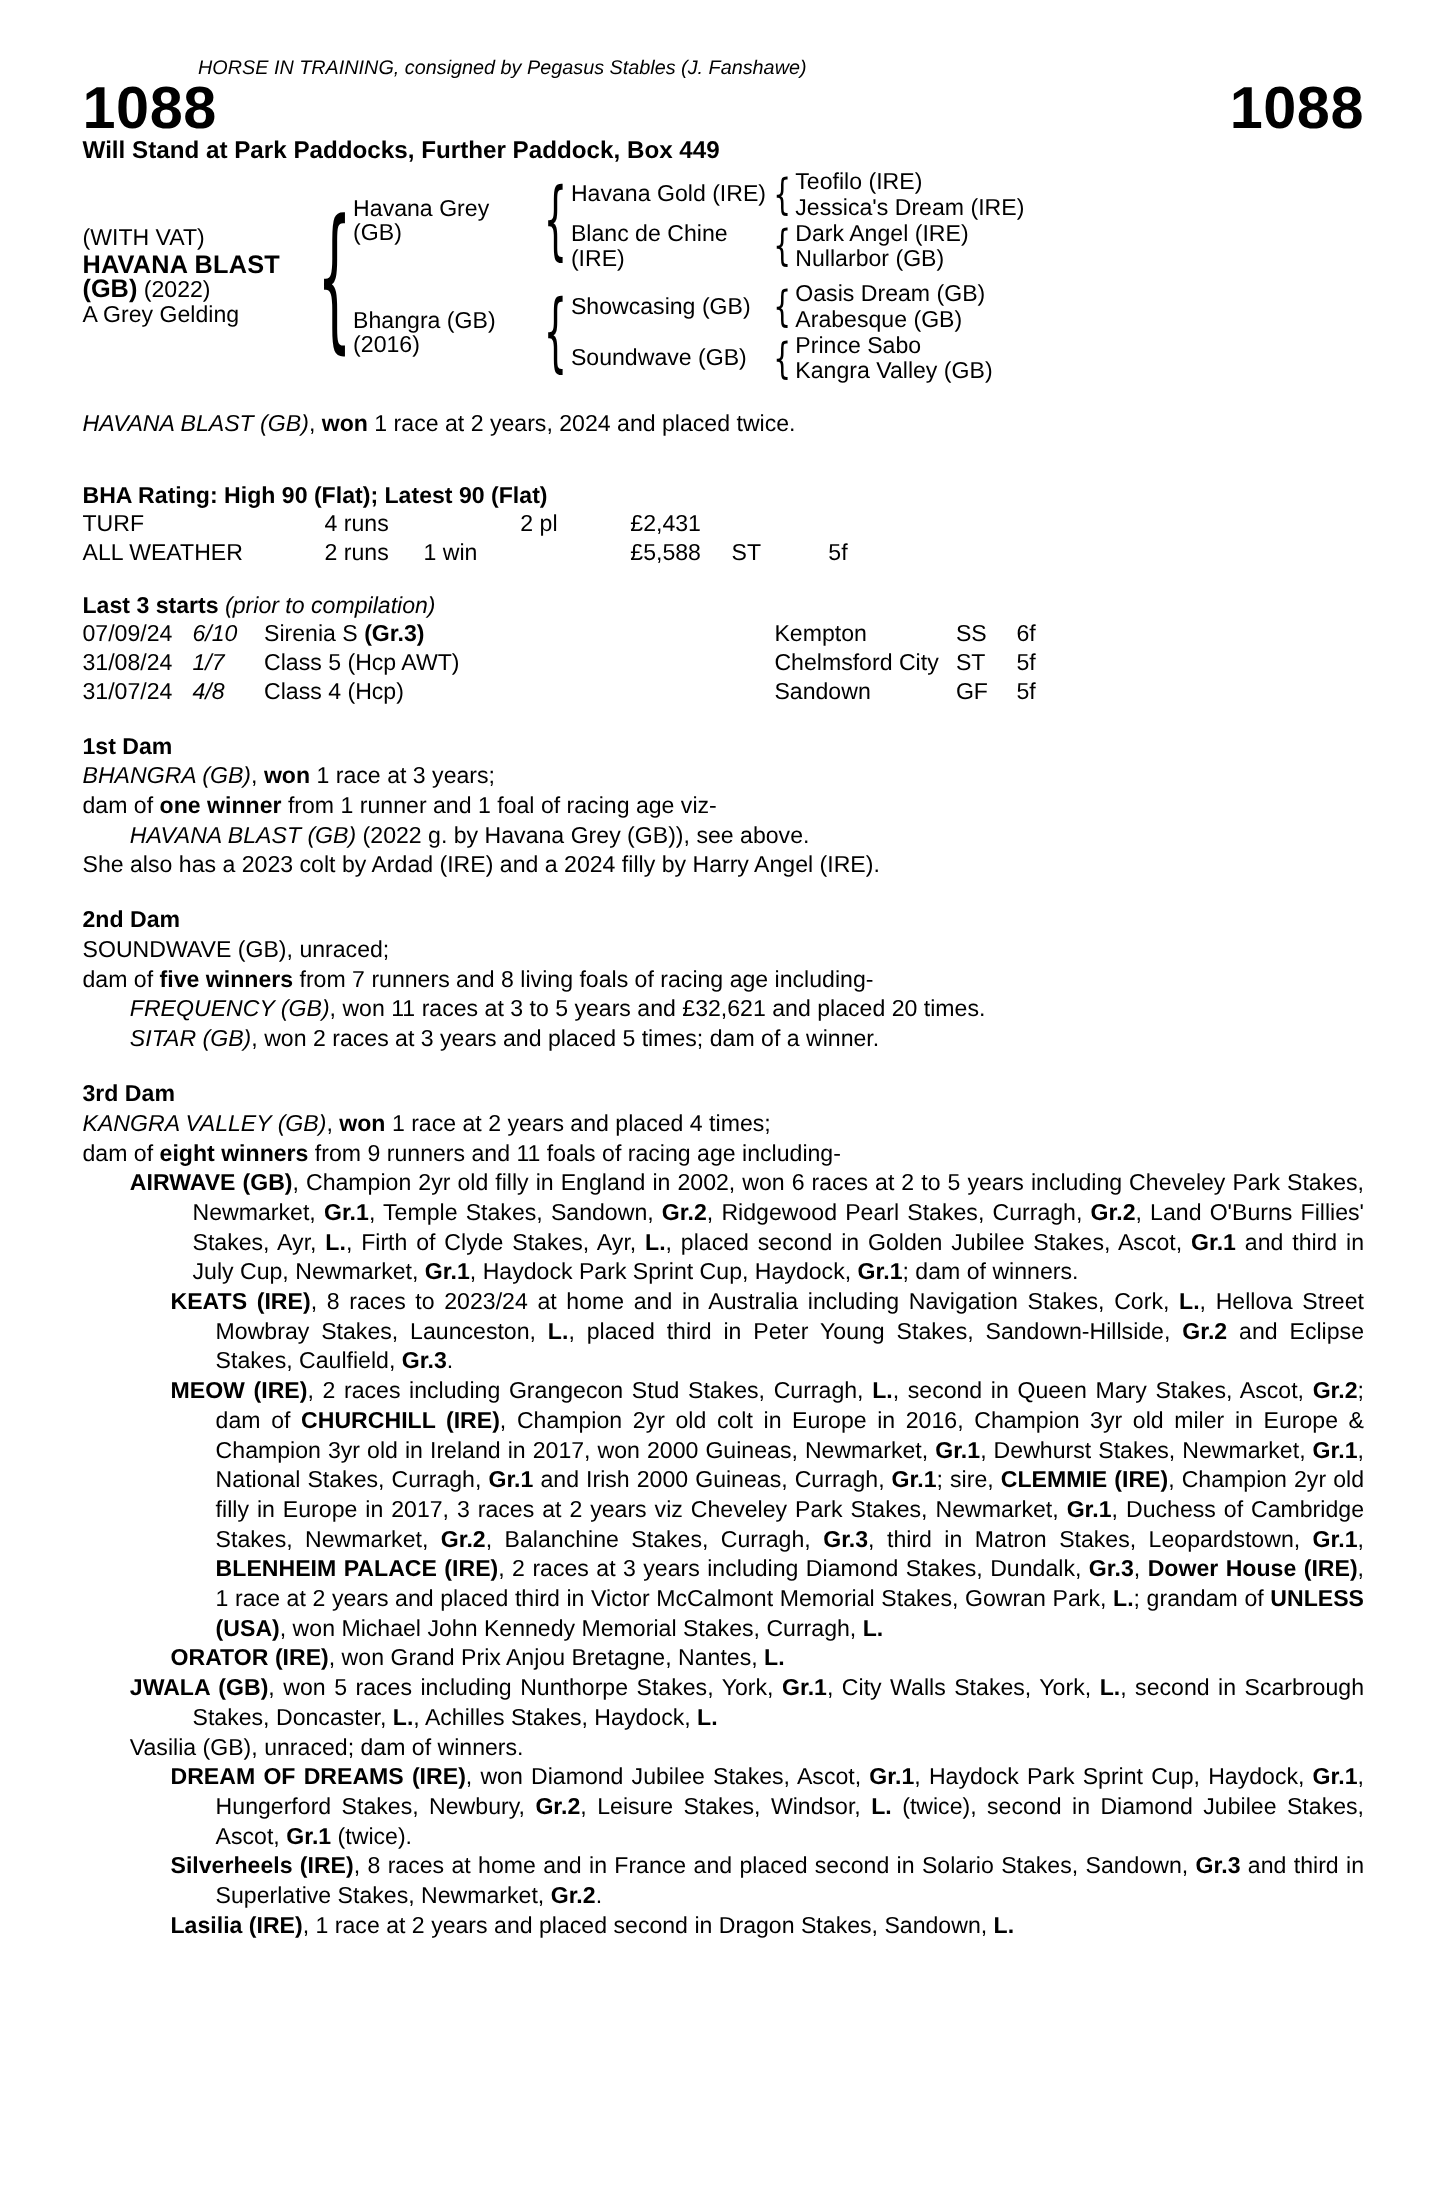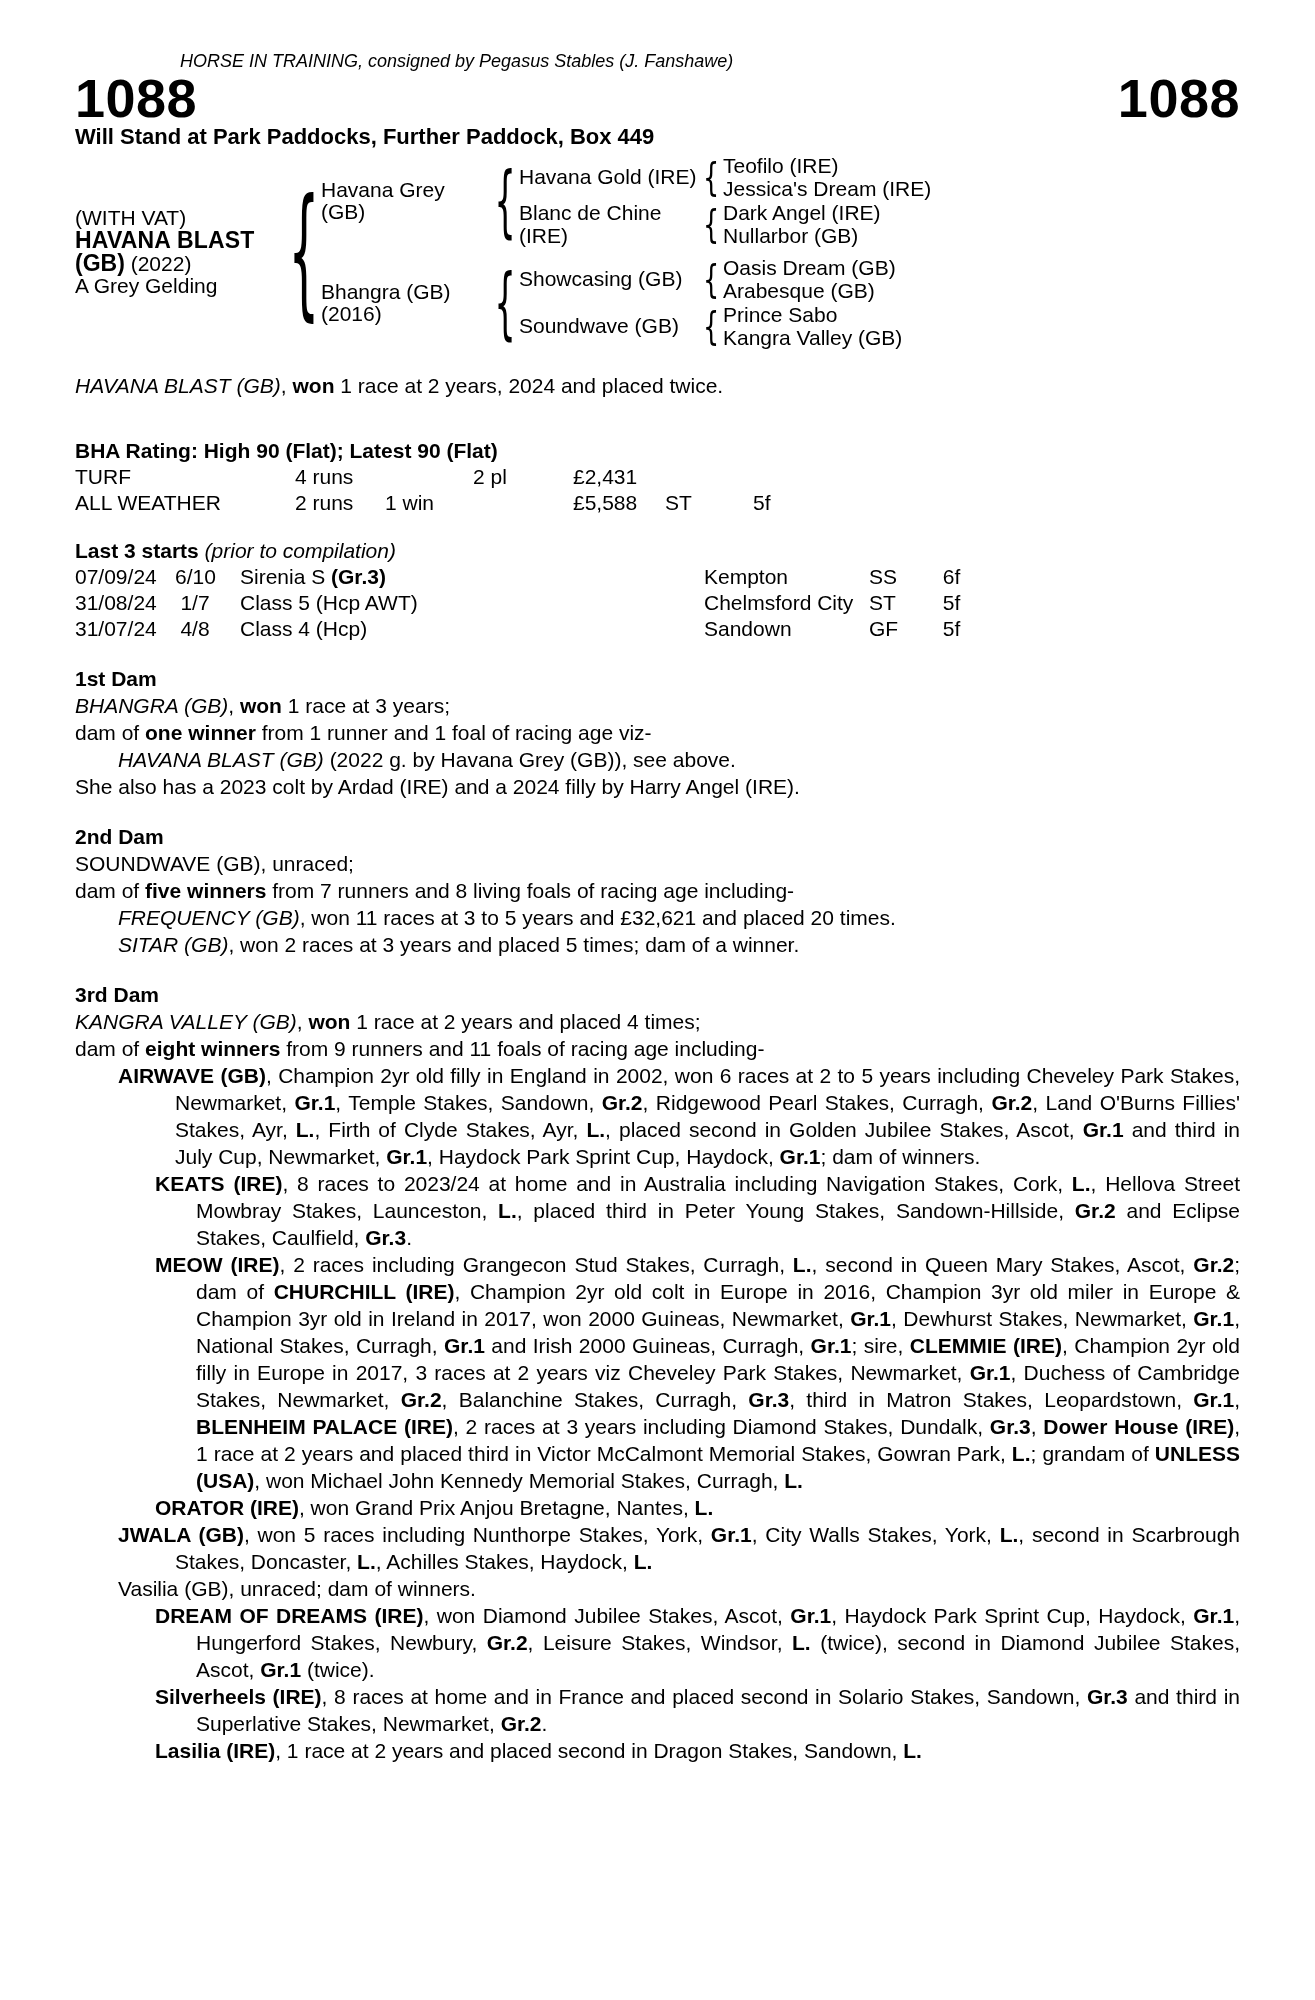--- a/index.html
+++ b/index.html
@@ -54,25 +54,25 @@
   .s-wins { width:88px; }
   .s-places { width:100px; }
   .s-money { width:92px; }
   .s-going { width:88px; }
   .s-dist { width:50px; }
 
   .last3 { margin-top:22px; }
   .last3-head { line-height:26px; }
   .last3-row { display:flex; line-height:26px; }
   .c-date { width:100px; }
-  .c-pos { width:40px; text-align:center; }
+  .c-pos { width:40px; text-align:left;font-style:italic; }
   .c-race { width:489px; padding-left:25px; box-sizing:border-box; }
   .c-course { width:165px; }
   .c-going { width:55px; }
-  .c-dist { width:55px;text-align:center; }
+  .c-dist { width:55px; }
 
   
   .dam-section { margin-top:23px; }
   .dam-heading { font-weight:bold; line-height:27px; }
   .para { text-align:justify; }
   .para.indent-1 { padding-left:100px; text-indent:-57px; }
   .para.indent-2 { padding-left:121px; text-indent:-41px; }
 </style>
 </head>
 <body>

